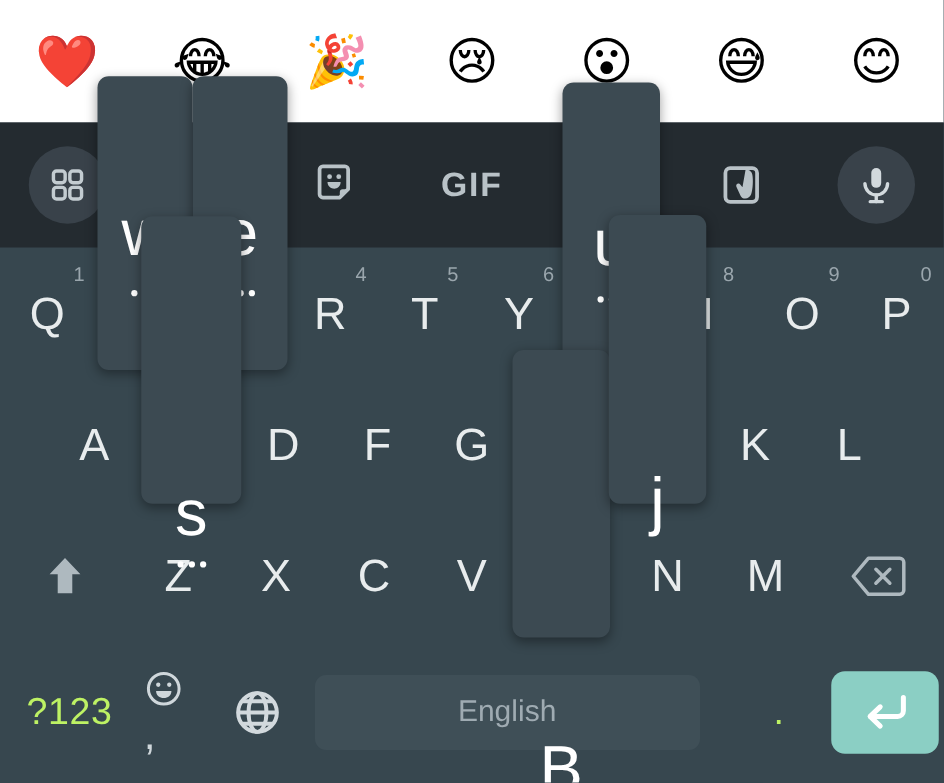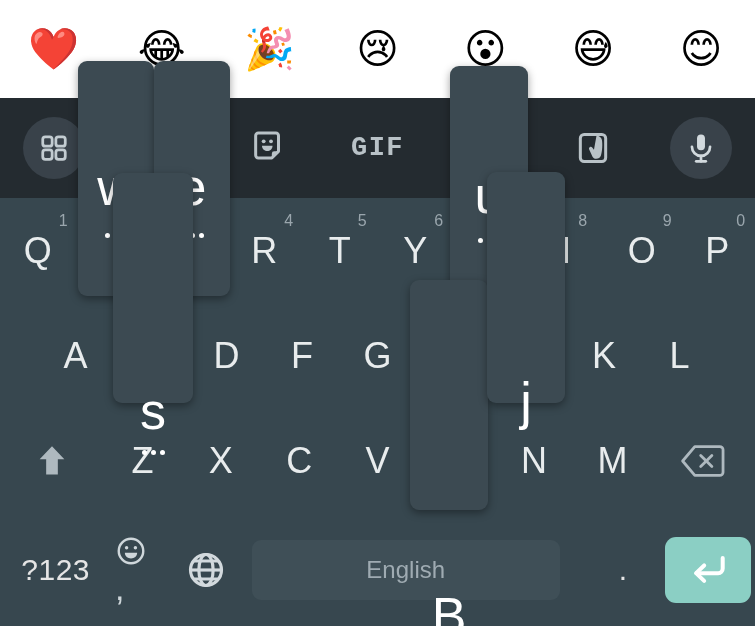--- a/index.html
+++ b/index.html
@@ -38,21 +38,21 @@
     flex:1 1 0;height:100px;
     display:flex;align-items:center;justify-content:center;
   }
   .tb-circle{
     width:62px;height:62px;border-radius:50%;
     background:#39424a;
     display:flex;align-items:center;justify-content:center;
   }
   .gif-text{
     color:#b9c2c7;font-size:27px;font-weight:bold;letter-spacing:1.5px;
-    font-family:Liberation Mono, monospace;
+    font-family:Liberation Sans, sans-serif;
   }
 
   
   .kb{
     position:absolute;left:0;top:198px;width:755px;height:428px;
     background:#37474f;
     z-index:0;
   }
   .krow{
     position:relative;width:755px;display:flex;align-items:center;
@@ -75,21 +75,21 @@
     font-size:16px;color:#9aa6ad;font-weight:400;
   }
   .key.fnkey{color:#aeb9bf;font-size:27px;}
 
   
   .pad-half{flex:0.5 1 0;}
   
   .key.wide{flex:1.32 1 0;}
 
   
-  .key.sym{font-size:30px;color:#e5e5e5;letter-spacing:0.5px;margin-left:18px;}
+  .key.sym{font-size:30px;color:#bef264;letter-spacing:0.5px;margin-left:18px;}
   .key.space{flex:4.3 1 0;text-align:right;}
   .spacebar{
     width:calc(100% - 16px);height:60px;border-radius:9px;
     background:#3f4f57;
     display:flex;align-items:center;justify-content:center;
     color:#9fabb2;font-size:24px;font-weight:400;
   }
   .key.enter{flex:1.25 1 0;}
   .enterbtn{
     width:86px;height:66px;border-radius:11px;

